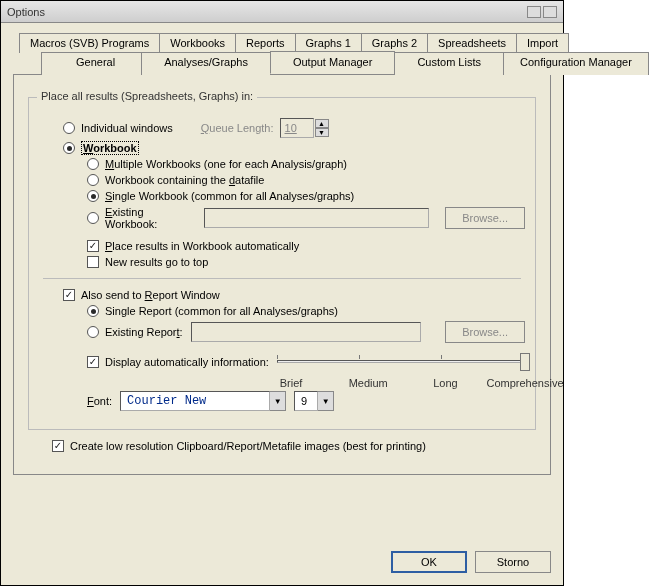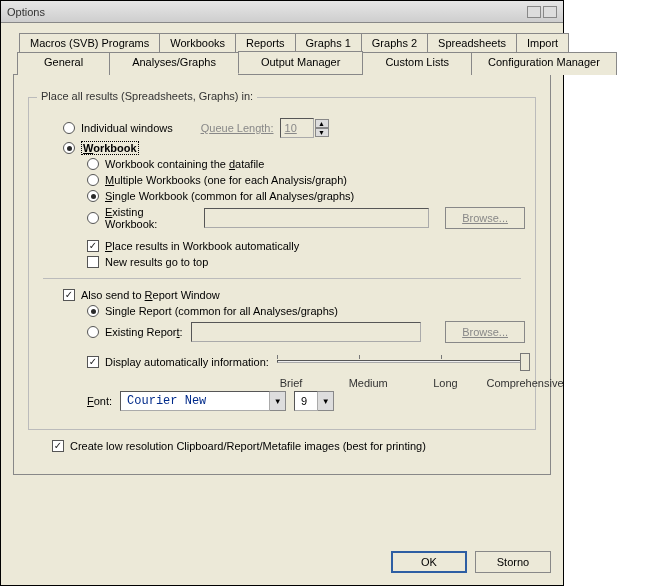--- a/index.html
+++ b/index.html
@@ -23,21 +23,21 @@
   .groupbox { border: 1px solid #bbb; margin-top: 8px; padding: 16px 10px 14px 10px; position: relative; }
   .groupbox > .legend { position: absolute; top: -8px; left: 8px; background: #ece9d8; padding: 0 4px; color: #333; }
 
   .row { display: flex; align-items: center; margin: 4px 0; }
   .radio, .check { display: flex; align-items: center; gap: 6px; cursor: default; }
   .radio .dot { width: 12px; height: 12px; border: 1px solid #555; border-radius: 50%; background: #fff; display: flex; align-items: center; justify-content: center; flex: none; }
   .radio.selected .dot::after { content: ""; width: 5px; height: 5px; background: #2a2a2a; border-radius: 50%; }
   .check .box { width: 12px; height: 12px; border: 1px solid #555; background: #fff; display: flex; align-items: center; justify-content: center; font-size: 10px; line-height: 1; color: #1a1a1a; flex: none; }
   .indent1 { margin-left: 24px; }
   .indent2 { margin-left: 48px; }
-  .disabled { color: #888; text-decoration: underline; }
+  .disabled { color: #888; }
   .sel-focus { border: 1px dotted #000; padding: 0 1px; font-weight: bold; }
 
   .textbox { height: 20px; background: #fff; border: 1px inset #aaa; padding: 1px 4px; display: flex; align-items: center; color: #000; }
   .textbox.disabled { background: #ece9d8; color: #888; }
   .numbox { width: 34px; height: 20px; background: #ece9d8; border: 1px inset #aaa; color: #888; display: flex; align-items: center; padding: 0 4px; text-decoration: underline; }
   .spinner { display: flex; flex-direction: column; margin-left: 1px; }
   .spinner .sp { width: 14px; height: 9px; border: 1px solid #888; background: #ddd; font-size: 7px; line-height: 7px; text-align: center; }
 
   .btn { height: 22px; background: #ece9d8; border: 1px solid #888; padding: 0 16px; display: inline-flex; align-items: center; justify-content: center; cursor: default; }
   .btn.disabled { color: #888; }
@@ -80,21 +80,21 @@
       <div class="tabrow top">
         <div class="tab" style="margin-left:6px">Macros (SVB) Programs</div>
         <div class="tab">Workbooks</div>
         <div class="tab">Reports</div>
         <div class="tab">Graphs 1</div>
         <div class="tab">Graphs 2</div>
         <div class="tab">Spreadsheets</div>
         <div class="tab">Import</div>
       </div>
       <div class="tabrow bottom">
-        <div class="tab" style="margin-left:4px; padding-left:26px; padding-right:26px">General</div>
+        <div class="tab" style="margin-left:28px; padding-left:34px; padding-right:26px">General</div>
         <div class="tab" style="padding-left:22px; padding-right:22px">Analyses/Graphs</div>
         <div class="tab active" style="padding-left:22px; padding-right:22px">Output Manager</div>
         <div class="tab" style="padding-left:22px; padding-right:22px">Custom Lists</div>
         <div class="tab" style="padding-left:16px; padding-right:16px">Configuration Manager</div>
       </div>
 
       <div class="tabpanel">
 
         <div class="groupbox">
           <div class="legend">Place all results (Spreadsheets, Graphs) in:</div>
@@ -115,27 +115,27 @@
           <div class="row indent1">
             <div class="radio selected">
               <span class="dot"></span>
               <span><span class="sel-focus"><span class="u">W</span>orkbook</span></span>
             </div>
           </div>
 
           <div class="row indent2">
             <div class="radio">
               <span class="dot"></span>
+              <span><span class="u">M</span>ultiple Workbooks (one for each Analysis/graph)</span>
+            </div>
+          </div>
+          <div class="row indent2">
+            <div class="radio">
+              <span class="dot"></span>
               <span>Workbook containing the <span class="u">d</span>atafile</span>
-            </div>
-          </div>
-          <div class="row indent2">
-            <div class="radio">
-              <span class="dot"></span>
-              <span><span class="u">M</span>ultiple Workbooks (one for each Analysis/graph)</span>
             </div>
           </div>
           <div class="row indent2">
             <div class="radio selected">
               <span class="dot"></span>
               <span><span class="u">S</span>ingle Workbook (common for all Analyses/graphs)</span>
             </div>
           </div>
           <div class="row indent2" style="gap:8px">
             <div class="radio">

